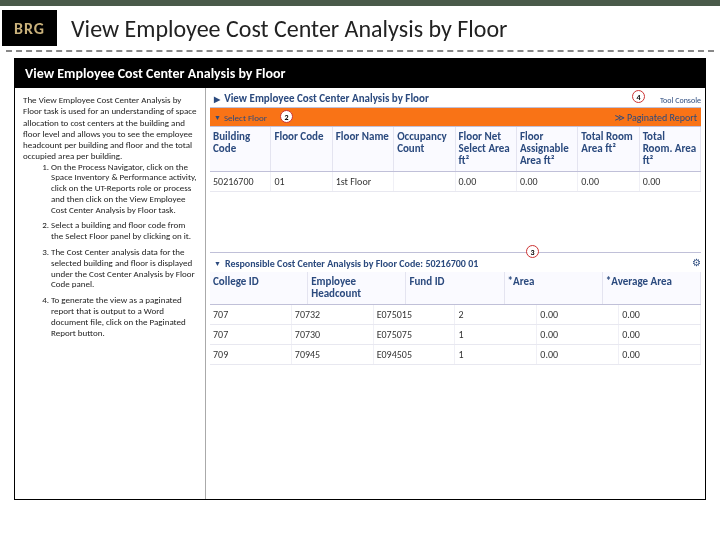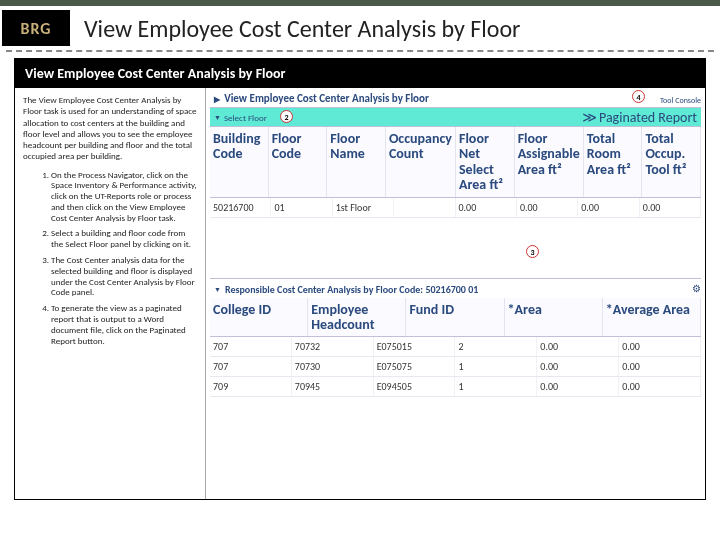--- a/index.html
+++ b/index.html
@@ -1,38 +1,38 @@
 <!DOCTYPE html>
 <html><head>
 <meta charset="utf-8">
 <style>
   * { box-sizing: border-box; margin: 0; padding: 0; }
   body { width: 720px; height: 540px; font-family: Calibri, Arial, sans-serif; background: #fff; position: relative; }
   .top-bar { height: 6px; background: #4a5a4a; }
   .header-row { display: flex; align-items: center; padding: 4px 0 2px 0; }
-  .logo-box { width: 68px; height: 36px; background: #000; display: flex; align-items: center; justify-content: center; margin-left: 2px; }
+  .logo-box { width: 55px; height: 36px; background: #000; display: flex; align-items: center; justify-content: center; margin-left: 2px; }
   .logo-text { color: #c9b17b; font-weight: bold; font-size: 16px; letter-spacing: 1px; }
   .main-title { font-size: 24px; color: #222; margin-left: 14px; font-weight: normal; }
   .dash-line { border: none; border-top: 2px dashed #888; margin: 2px 6px 6px 6px; }
   .body-wrap { display: flex; margin: 0 14px; border: 1px solid #000; height: 442px; }
   .sub-title-bar { background: #000; color: #fff; font-weight: bold; font-size: 14px; padding: 6px 10px; }
   .left-col { width: 190px; padding: 6px 8px 6px 8px; font-size: 9px; color: #222; overflow: hidden; }
-  .desc { line-height: 1.25; margin-bottom: 8px; }
+  .desc { line-height: 1.25; }
   .steps { margin-left: 28px; }
   .steps li { margin-bottom: 5px; line-height: 1.2; }
   .right-col { flex: 1; border-left: 1px solid #aaa; padding: 4px 4px; font-size: 9px; color: #2b4a7e; position: relative; }
   .panel-title { color: #2b4a7e; font-weight: bold; font-size: 11px; margin-bottom: 2px; padding-left: 4px; display: flex; align-items: center; }
   .panel-title::before { content: "▶"; font-size: 8px; margin-right: 4px; color: #2b4a7e; }
-  .toolbar-row { display: flex; align-items: center; justify-content: space-between; border-top: 1px solid #c0c0d8; border-bottom: 1px solid #c0c0d8; background: #5eead4; padding: 7px 4px; height: 20px; }
+  .toolbar-row { display: flex; align-items: center; justify-content: space-between; border-top: 1px solid #c0c0d8; border-bottom: 1px solid #c0c0d8; background: #f97316; padding: 7px 4px; height: 20px; }
   .toolbar-left { color: #2b4a7e; font-size: 9px; display: flex; align-items: center; }
   .toolbar-left::before { content: "▼"; font-size: 7px; margin-right: 3px; }
-  .toolbar-right { color: #2b4a7e; font-size: 14px; display: flex; align-items: center; }
+  .toolbar-right { color: #2b4a7e; font-size: 10px; display: flex; align-items: center; }
   .toolbar-right::before { content: "≫"; margin-right: 2px; }
   .grid-head { display: flex; border-bottom: 1px solid #c0c0d8; background: #fafaff; }
-  .gh-cell { flex: 1; padding: 4px 3px; color: #2b4a7e; font-weight: bold; font-size: 14px; border-right: 1px solid #e4e4f0; line-height: 1.1; }
+  .gh-cell { flex: 1; padding: 4px 3px; color: #2b4a7e; font-weight: bold; font-size: 11px; border-right: 1px solid #e4e4f0; line-height: 1.1; }
   .grid-row { display: flex; border-bottom: 1px solid #e8e8f0; }
   .g-cell { flex: 1; padding: 3px 3px; font-size: 10px; color: #333; border-right: 1px solid #f0f0f6; }
   .spacer { height: 60px; }
   .sub-panel-title { color: #2b4a7e; font-weight: bold; font-size: 10px; padding: 4px 4px 2px 4px; display: flex; align-items: center; }
   .sub-panel-title::before { content: "▼"; font-size: 7px; margin-right: 4px; }
   .callout { position: absolute; width: 13px; height: 13px; border: 1.5px solid #c33; border-radius: 50%; display: flex; align-items: center; justify-content: center; font-size: 8px; color: #000; background: #fff; font-weight: bold; z-index: 5; }
   .gear { font-size: 10px; color: #2b4a7e; margin-left: auto; }
 </style>
 </head>
 <body>
@@ -81,21 +81,21 @@
         <div class="toolbar-right">Paginated Report</div>
       </div>
       <div class="grid-head">
         <div class="gh-cell">Building Code</div>
         <div class="gh-cell">Floor Code</div>
         <div class="gh-cell">Floor Name</div>
         <div class="gh-cell">Occupancy Count</div>
         <div class="gh-cell">Floor Net Select Area ft²</div>
         <div class="gh-cell">Floor Assignable Area ft²</div>
         <div class="gh-cell">Total Room Area ft²</div>
-        <div class="gh-cell">Total Occup. Tool ft²</div>
+        <div class="gh-cell">Total Room. Area ft²</div>
       </div>
       <div class="grid-row">
         <div class="g-cell">50216700</div>
         <div class="g-cell">01</div>
         <div class="g-cell">1st Floor</div>
         <div class="g-cell"></div>
         <div class="g-cell">0.00</div>
         <div class="g-cell">0.00</div>
         <div class="g-cell">0.00</div>
         <div class="g-cell">0.00</div>

